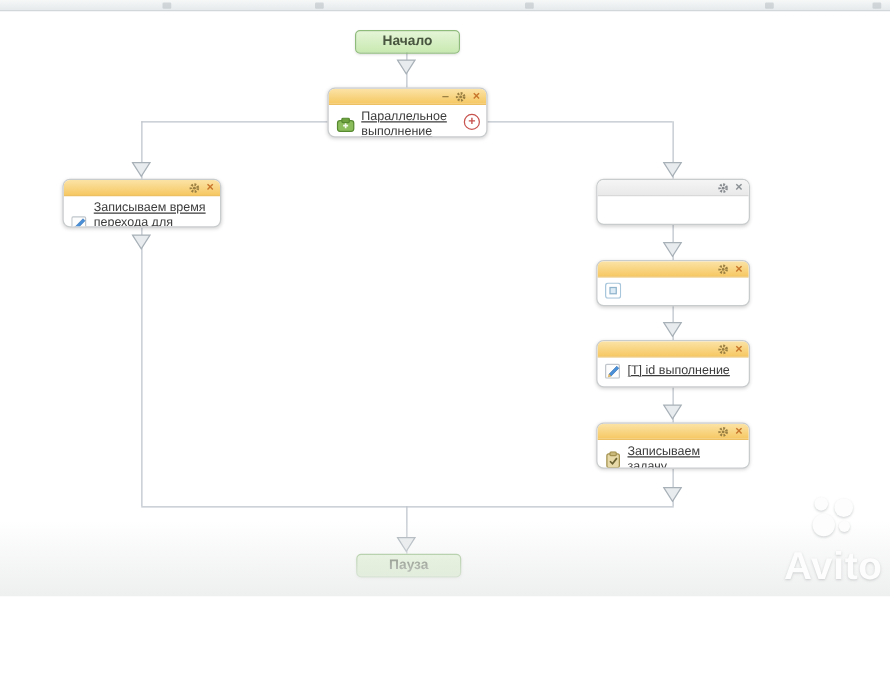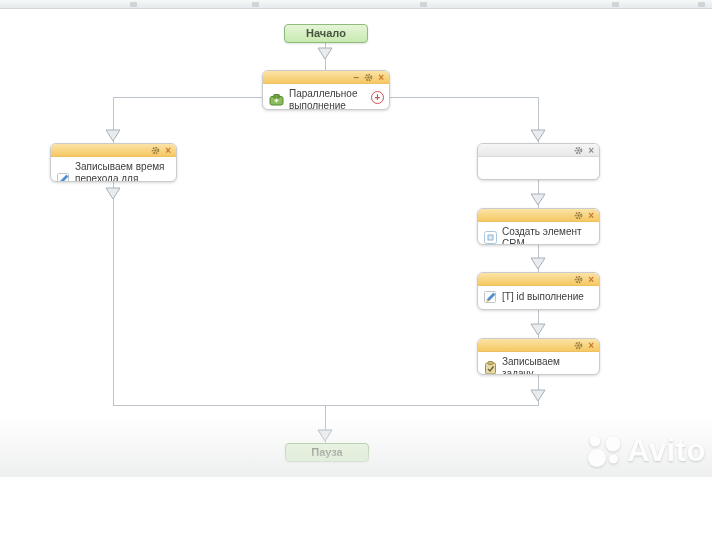--- a/index.html
+++ b/index.html
@@ -27,29 +27,29 @@
     box-shadow:0 1px 3px rgba(0,0,0,.16); overflow:hidden; }
   .node-hdr { height:13px; display:flex; align-items:center; justify-content:flex-end;
     padding:0 5px; gap:5px; }
   .hdr-orange { background:linear-gradient(#fbe3a6,#f6c863); border-bottom:1px solid #ecc063; }
   .hdr-gray { background:linear-gradient(#f5f5f5,#e9e9e9); border-bottom:1px solid #d9d9d9; }
   .hdr-ctl { font-size:10px; line-height:11px; font-weight:bold; cursor:pointer; }
   .hdr-orange .ctl-min { color:#9a7f42; }
   .hdr-orange .ctl-x { color:#c8762c; }
   .hdr-gray .ctl-x { color:#8b9094; }
   .node-body { display:flex; align-items:center; gap:5px; padding:4px 6px 4px 6px; position:relative; }
-  .node-label { font-size:10px; color:#3c3c3c; line-height:1.18; }
+  .node-label { font-size:10px; color:#3c3c3c; line-height:1.18;text-decoration:underline; }
   .node-icon { flex:0 0 auto; display:block; }
   .plus-circle { position:absolute; width:13px; height:13px; border:1px solid #c85450; border-radius:50%;
     background:#fff; color:#c85450; font-size:10px; font-weight:bold; text-align:center; line-height:11px; cursor:pointer; }
 
   
   .bottom-band { position:absolute; left:0; bottom:0; width:712px; height:60px;
     background:linear-gradient(rgba(255,255,255,0), #eeefef); }
-  .watermark { position:absolute; right:6px; bottom:6px; display:flex; align-items:center; gap:2px; }
+  .watermark { position:absolute; right:6px; bottom:6px; display:flex; align-items:center; gap:2px;flex-direction:column; }
   .watermark-text { font-size:31px; font-weight:bold; color:#fdfdfd;
     text-shadow:0 1px 2px rgba(165,170,172,.55); letter-spacing:.5px; }
 </style>
 </head>
 <body>
 
 <div id="stage">
 
   <div class="toolbar-strip">
     <div class="toolbar-mark" style="left:130px"></div>
@@ -158,21 +158,20 @@
           <circle cx="5" cy="5" r="3.1" fill="none" stroke="#9a7f42" stroke-width="2.3" stroke-dasharray="1.6 1.25"></circle>
           <circle cx="5" cy="5" r="1.3" fill="#9a7f42"></circle>
         </svg>
       <span class="hdr-ctl ctl-x">×</span>
     </div>
     <div class="node-body">
       <svg class="node-icon" width="13" height="13" viewBox="0 0 13 13">
         <rect x="0.5" y="0.5" width="12" height="12" rx="2" fill="#ffffff" stroke="#a9c7dc"></rect>
         <rect x="4" y="4" width="5" height="5" fill="#dcebf5" stroke="#8fb4cc"></rect>
       </svg>
-      <div class="node-label">Создать элемент CRM</div>
     </div>
   </div>
 
   <div class="node" style="left:477px;top:272px;width:123px;height:38px">
     <div class="node-hdr hdr-orange">
       <svg width="9" height="9" viewBox="0 0 10 10">
           <circle cx="5" cy="5" r="3.1" fill="none" stroke="#9a7f42" stroke-width="2.3" stroke-dasharray="1.6 1.25"></circle>
           <circle cx="5" cy="5" r="1.3" fill="#9a7f42"></circle>
         </svg>
       <span class="hdr-ctl ctl-x">×</span>

